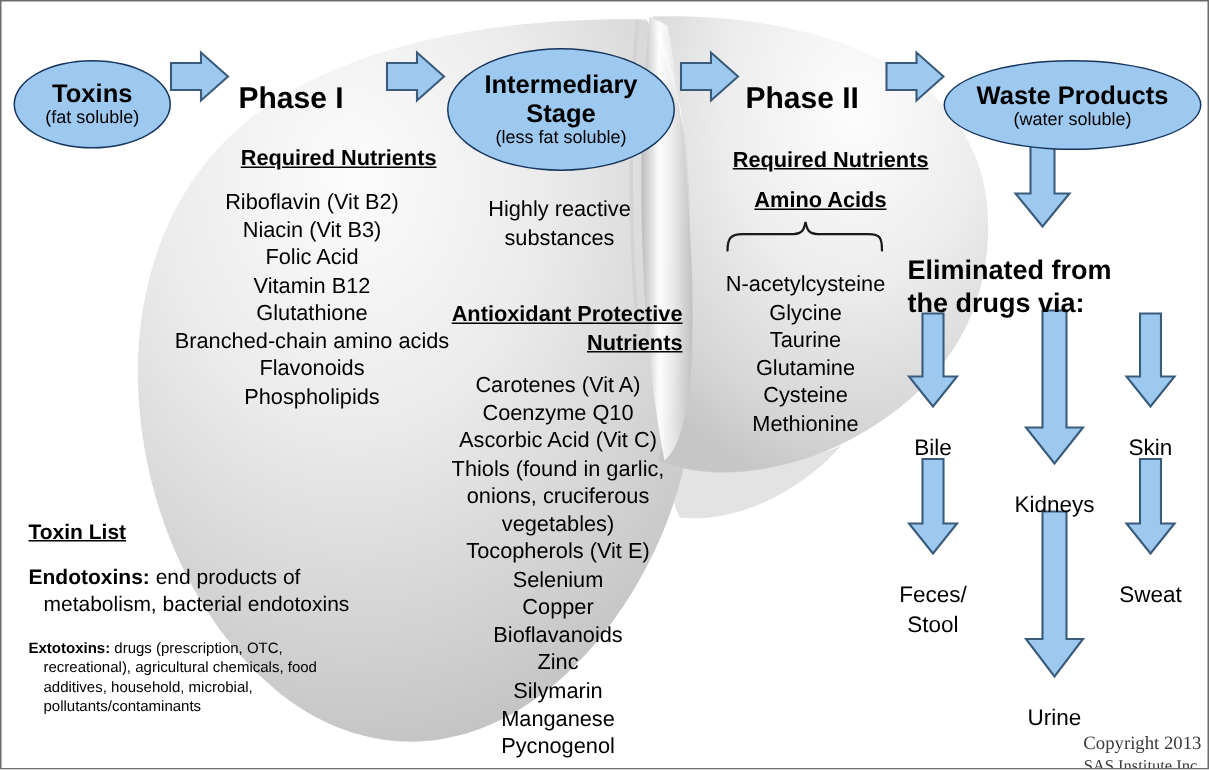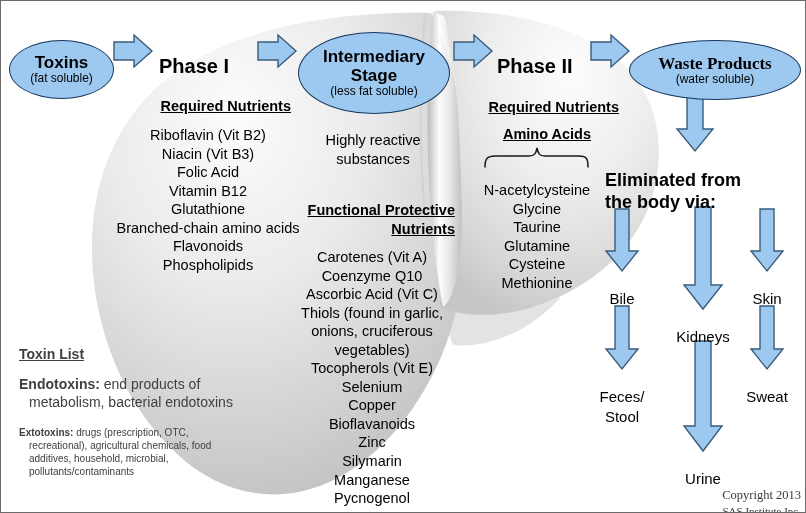--- a/index.html
+++ b/index.html
@@ -74,21 +74,21 @@
   }
   .listblock {
     position: absolute;
     text-align: center;
     color: #000;
     line-height: 1.28;
   }
   .listblock div { white-space: nowrap; text-align: center; }
   .para {
     position: absolute;
-    color: #404040;
+    color: #000000;
     text-align: left;
     line-height: 1.30;
   }
   .para b { font-weight: bold; }
   .label-c {
     position: absolute;
     text-align: center;
     color: #000;
     line-height: 1.22;
   }
@@ -215,21 +215,21 @@
 
     <div class="ellipse" style="left:297px; top:14px; width:150px; height:80px;">
       <div class="e-title" style="font-size:17px;">Intermediary</div>
       <div class="e-title" style="font-size:17px;">Stage</div>
       <div class="e-sub" style="font-size:12px;">(less fat soluble)</div>
     </div>
 
     <div class="label-c" style="left:302px; top:114px; width:140px; font-size:14.5px;">Highly reactive</div>
     <div class="label-c" style="left:302px; top:133px; width:140px; font-size:14.5px;">substances</div>
 
-    <div class="hdr-ul" style="left:288px; top:184px; width:166px; font-size:14.5px;">Functional Protective</div>
+    <div class="hdr-ul" style="left:288px; top:184px; width:166px; font-size:14.5px;">Antioxidant Protective</div>
     <div class="hdr-ul" style="left:288px; top:203px; width:166px; font-size:14.5px;">Nutrients</div>
 
     <div class="listblock" id="antioxidant-list" style="left:282px; top:230px; width:178px; font-size:14.5px;">
         <div>Carotenes (Vit A)</div>
         <div>Coenzyme Q10</div>
         <div>Ascorbic Acid (Vit C)</div>
         <div>Thiols (found in garlic,</div>
         <div>onions, cruciferous</div>
         <div>vegetables)</div>
         <div>Tocopherols (Vit E)</div>
@@ -251,26 +251,26 @@
     <div class="listblock" id="phase2-list" style="left:466px; top:163px; width:140px; font-size:14.5px;">
         <div>N-acetylcysteine</div>
         <div>Glycine</div>
         <div>Taurine</div>
         <div>Glutamine</div>
         <div>Cysteine</div>
         <div>Methionine</div>
       </div>
 
     <div class="ellipse" style="left:628px; top:22px; width:170px; height:58px;">
-      <div class="e-title" style="font-size:17px;font-family:Liberation Serif, serif;">Waste Products</div>
+      <div class="e-title" style="font-size:17px;">Waste Products</div>
       <div class="e-sub" style="font-size:12px;">(water soluble)</div>
     </div>
 
     <div class="hdr-big" style="left:604px; top:152px; width:190px; font-size:18px;">Eliminated from</div>
-    <div class="hdr-big" style="left:604px; top:174px; width:190px; font-size:18px;">the body via:</div>
+    <div class="hdr-big" style="left:604px; top:174px; width:190px; font-size:18px;">the drugs via:</div>
 
     <div class="label-c" style="left:581px; top:272px; width:80px; font-size:15px;">Bile</div>
     <div class="label-c" style="left:655px; top:310px; width:94px; font-size:15px;">Kidneys</div>
     <div class="label-c" style="left:726px; top:272px; width:80px; font-size:15px;">Skin</div>
 
     <div class="label-c" style="left:581px; top:370px; width:80px; font-size:15px;">Feces/</div>
     <div class="label-c" style="left:581px; top:390px; width:80px; font-size:15px;">Stool</div>
 
     <div class="label-c" style="left:662px; top:452px; width:80px; font-size:15px;">Urine</div>
 

